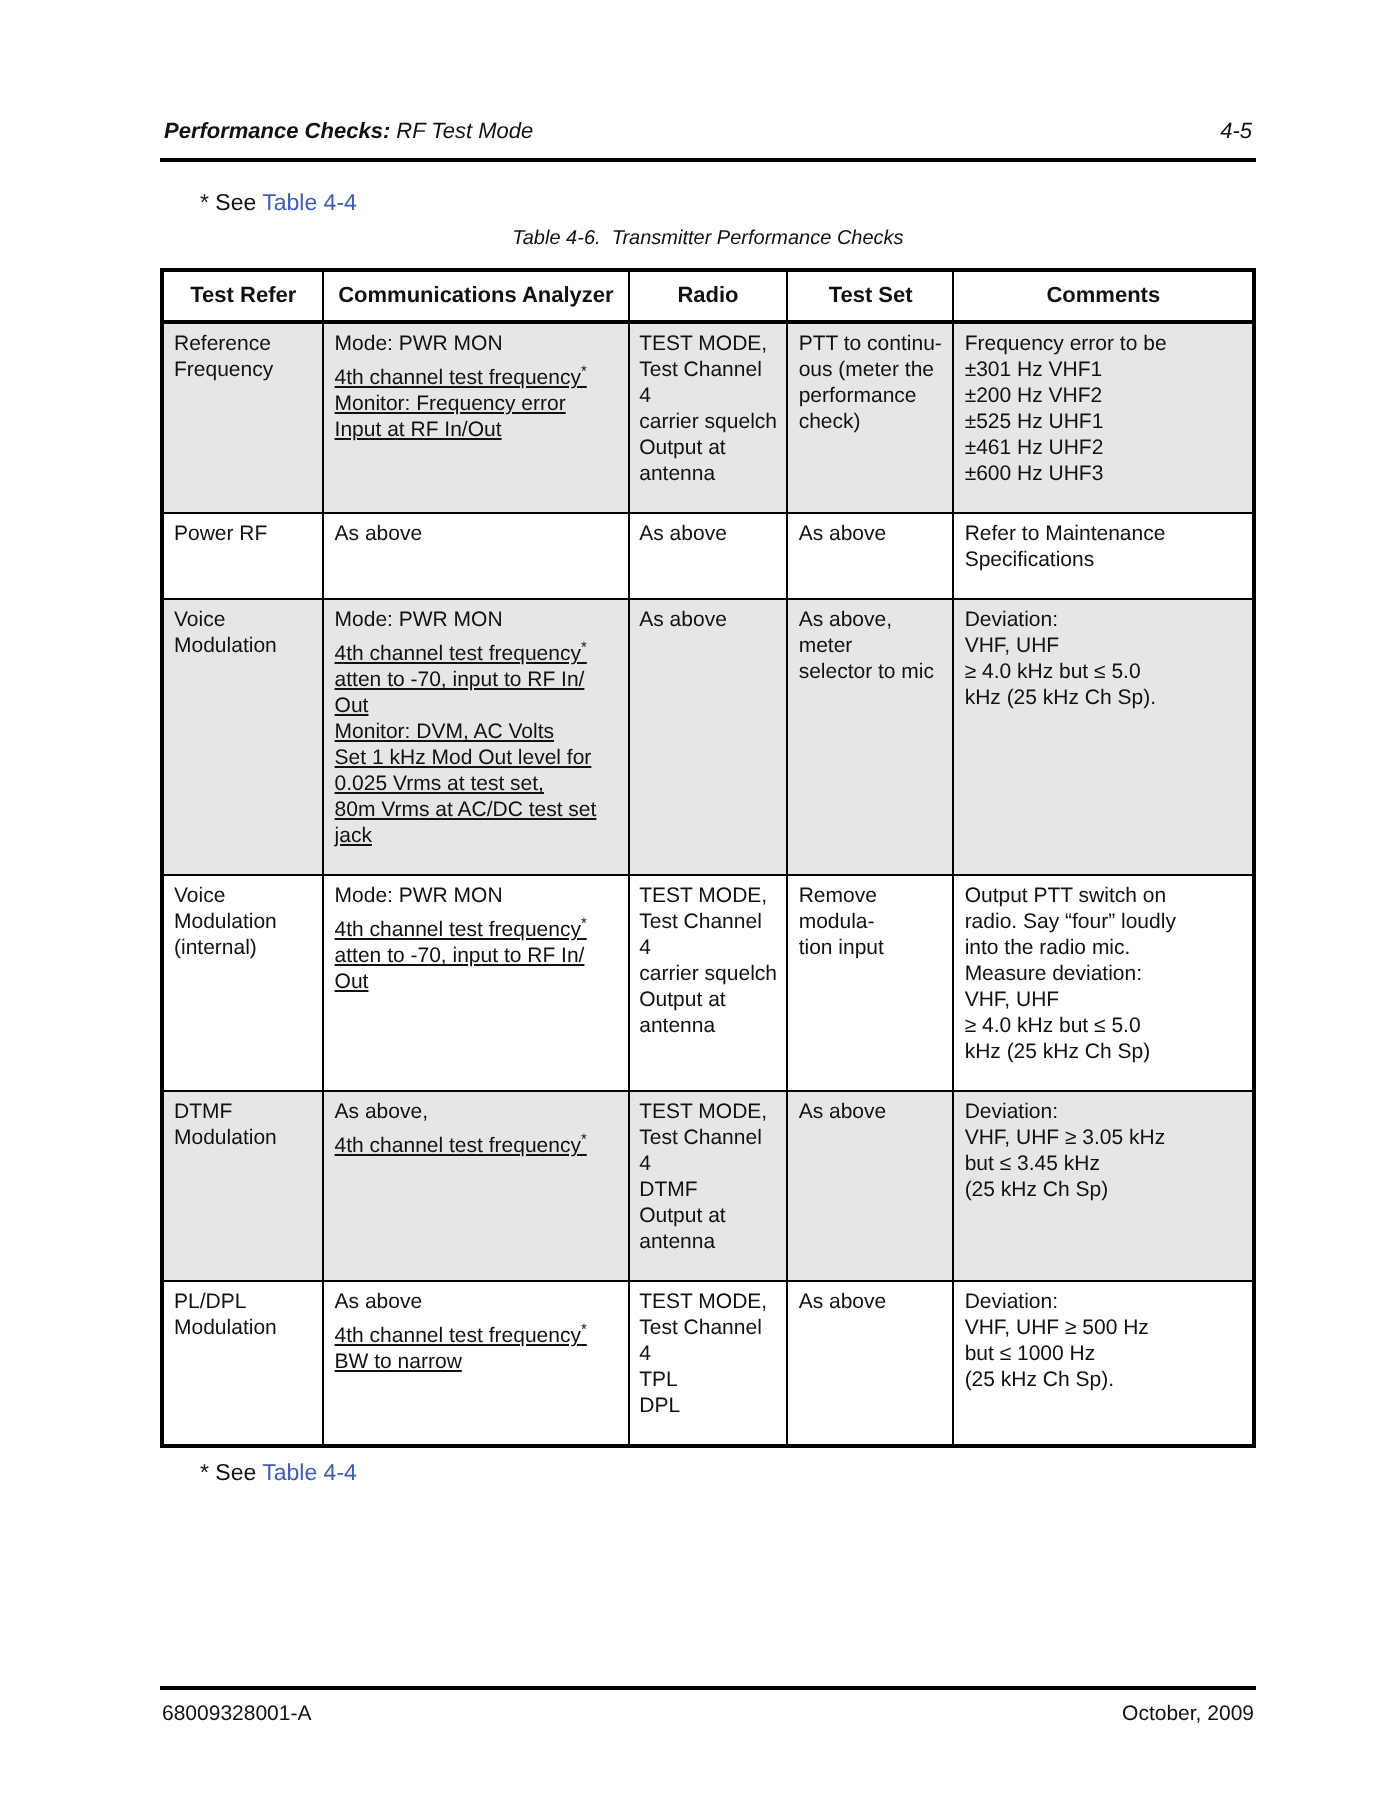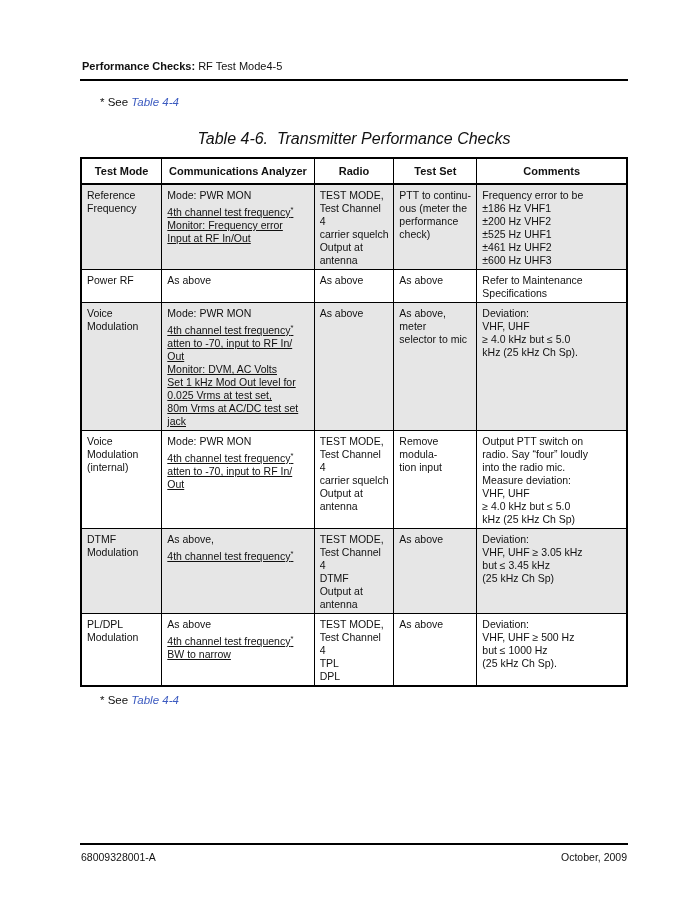--- a/index.html
+++ b/index.html
@@ -22,41 +22,43 @@
     overflow: hidden;
   }
   .content {
     position: absolute;
     left: 80px;
     top: 60px;
     width: 548px;
   }
   .running-header {
     display: flex;
+    justify-content: space-between;
     align-items: baseline;
     font-size: 11px;
     padding: 0 2px;
+    font-style: italic;
   }
   .running-header .bold { font-weight: bold; }
   .rule {
     height: 0;
     border-top: 2px solid var(--border);
     margin-top: 7px;
   }
   .note {
     margin-top: 15px;
     margin-left: 20px;
     font-size: 11.5px;
   }
-  .note .link { color: var(--link); text-decoration: none; cursor: pointer; font-style: italic; }
+  .note .link { color: var(--link); text-decoration: none; cursor: pointer; }
   .caption {
-    margin-top: 22px;
+    margin-top: 6px;
     text-align: center;
     font-style: italic;
-    font-size: 16px;
+    font-size: 10px;
     white-space: pre;
   }
   table.perf {
     margin-top: 9px;
     width: 548px;
     border-collapse: collapse;
     table-layout: fixed;
     border: 2px solid var(--border);
   }
   table.perf th {
@@ -66,21 +68,21 @@
     font-weight: bold;
     text-align: center;
     padding: 6px 2px;
     background: #ffffff;
   }
   table.perf td {
     border: 1px solid var(--border);
     vertical-align: top;
     font-size: 10.5px;
     line-height: 13px;
-    padding: 4px 4px 2px 5px;
+    padding: 4px 4px 12px 5px;
     background: #ffffff;
   }
   table.perf tr.shaded td { background: var(--shade); }
   .par + .par { margin-top: 4px; text-decoration: underline; }
   .line { min-height: 13px; }
   sup {
     font-size: 7.5px;
     line-height: 0;
     vertical-align: baseline;
     position: relative;
@@ -125,21 +127,21 @@
     <table class="perf">
       <colgroup>
           <col style="width: 14.8%;">
           <col style="width: 27.9%;">
           <col style="width: 14.6%;">
           <col style="width: 15.2%;">
           <col style="width: 27.5%;">
         </colgroup>
       <thead>
           <tr>
-            <th>Test Mode</th>
+            <th>Test Refer</th>
             <th>Communications Analyzer</th>
             <th>Radio</th>
             <th>Test Set</th>
             <th>Comments</th>
           </tr>
         </thead>
       <tbody>
           <tr class="shaded">
             <td>
               <div class="par">
@@ -170,21 +172,21 @@
               <div class="par">
                 <div class="line">PTT to continu-</div>
                 <div class="line">ous (meter the</div>
                 <div class="line">performance</div>
                 <div class="line">check)</div>
               </div>
             </td>
             <td>
               <div class="par">
                 <div class="line">Frequency error to be</div>
-                <div class="line">±186 Hz VHF1</div>
+                <div class="line">±301 Hz VHF1</div>
                 <div class="line">±200 Hz VHF2</div>
                 <div class="line">±525 Hz UHF1</div>
                 <div class="line">±461 Hz UHF2</div>
                 <div class="line">±600 Hz UHF3</div>
               </div>
             </td>
           </tr>
           <tr>
             <td>
               <div class="par">

